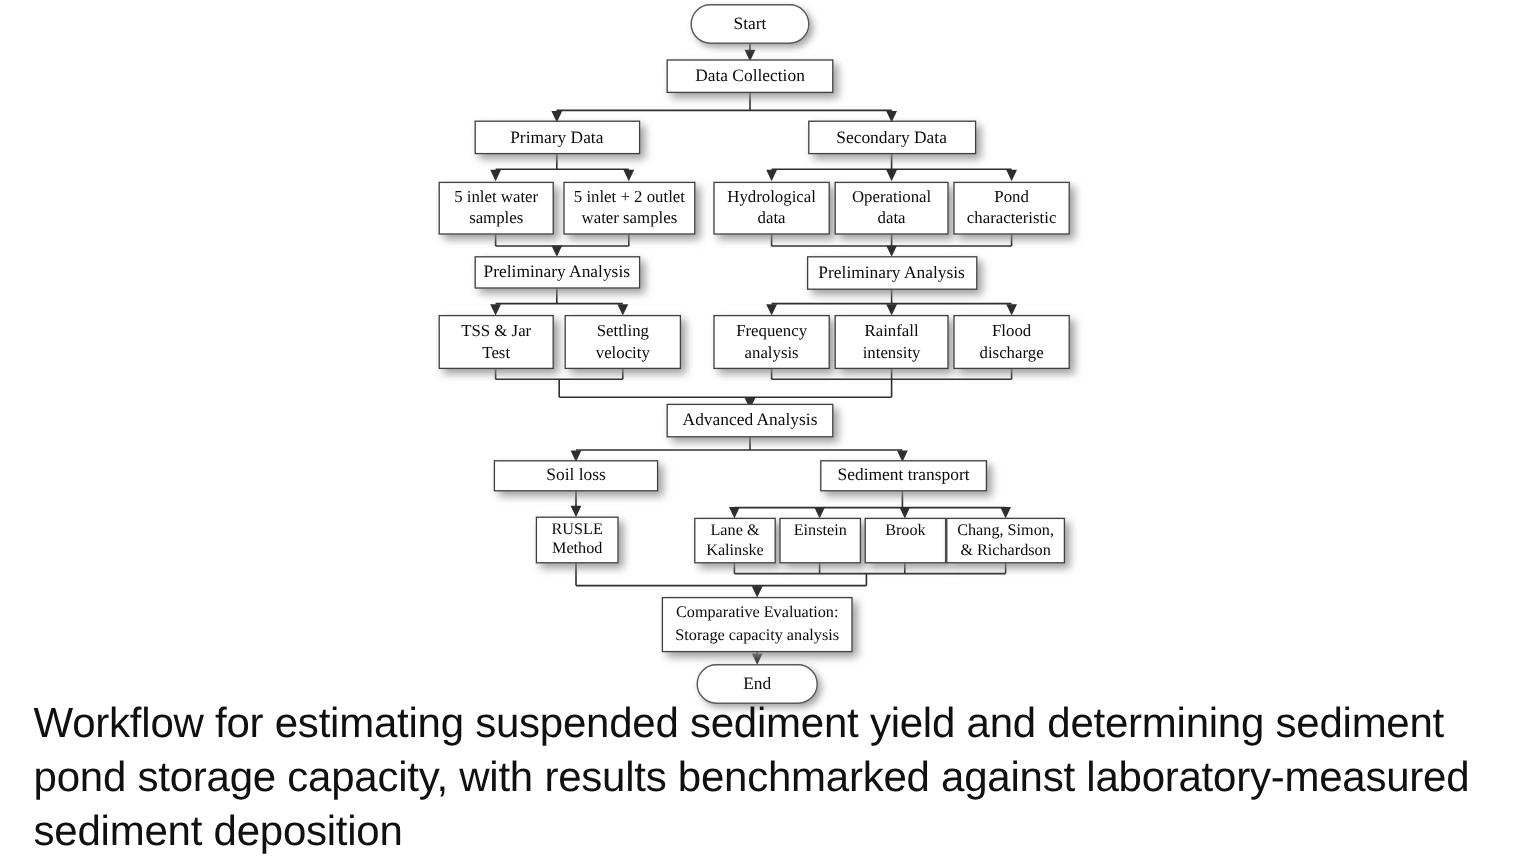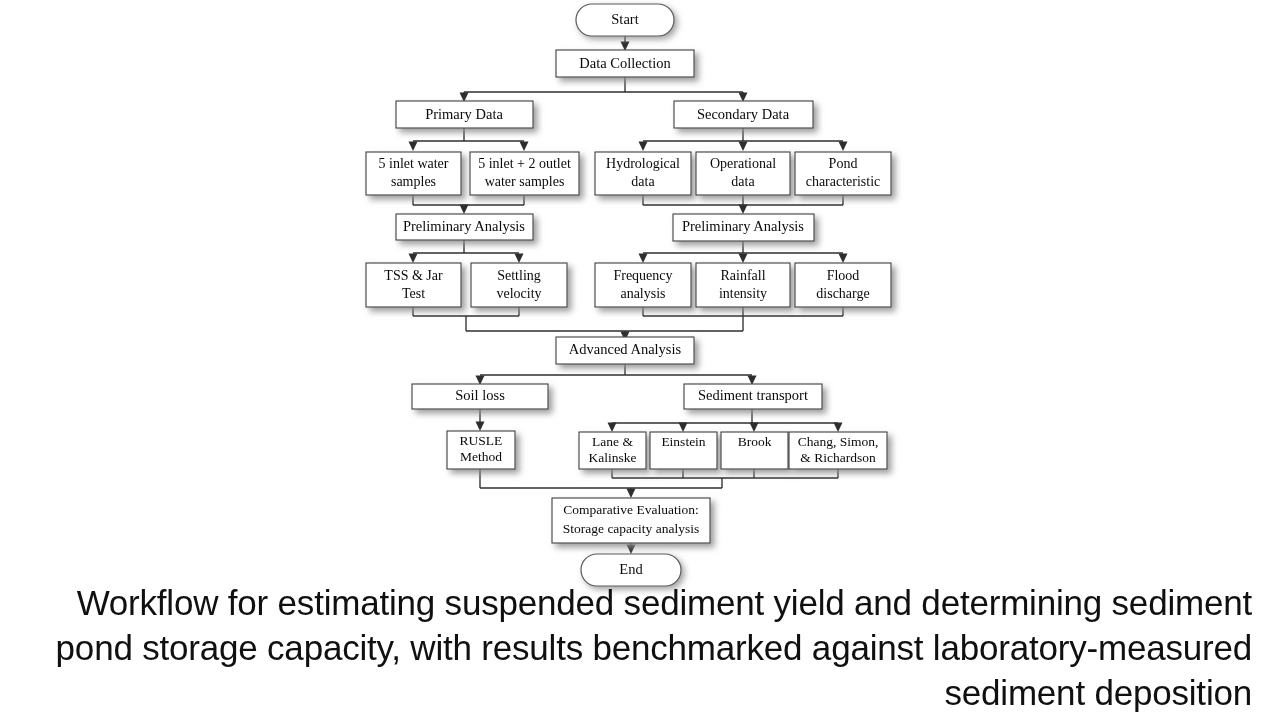--- a/index.html
+++ b/index.html
@@ -51,21 +51,21 @@
     stroke-linejoin: miter;
   }
   .arrow-head {
     fill: #2e2e2e;
   }
   #caption {
     position: absolute;
     left: 28px;
     top: 580px;
     width: 1224px;
-    text-align: right;
+    text-align: left;
     font-family: "Liberation Sans", sans-serif;
     font-size: 35px;
     line-height: 45px;
     color: #101010;
     letter-spacing: -0.2px;
   }
 </style>
 </head>
 <body>
 

